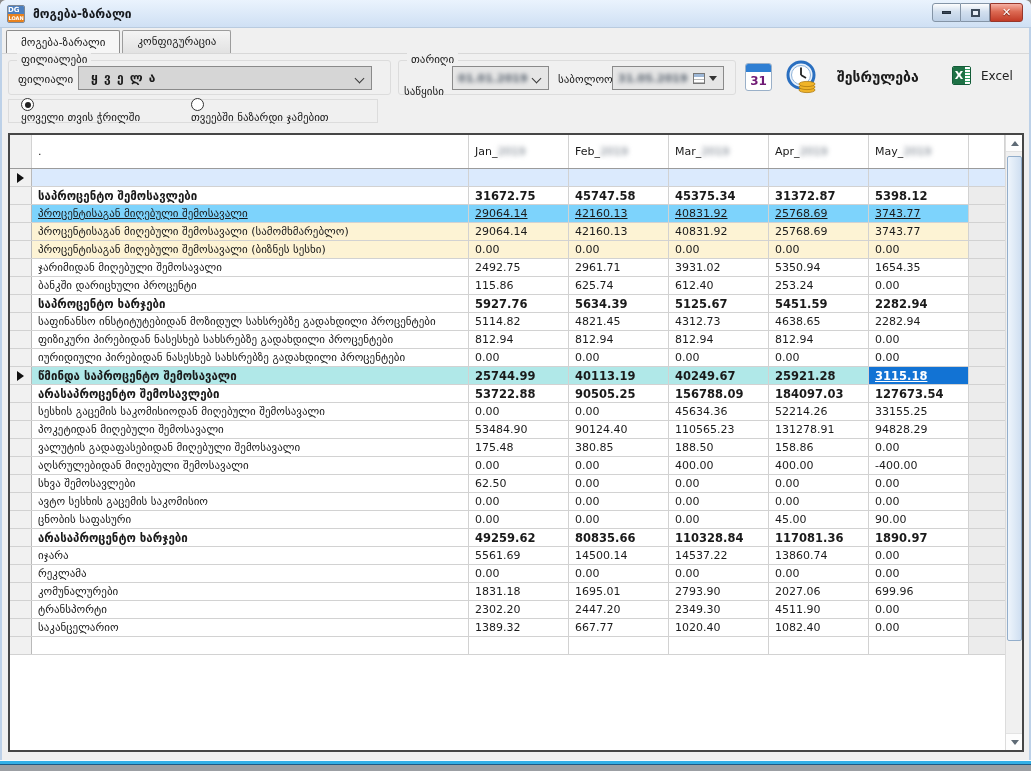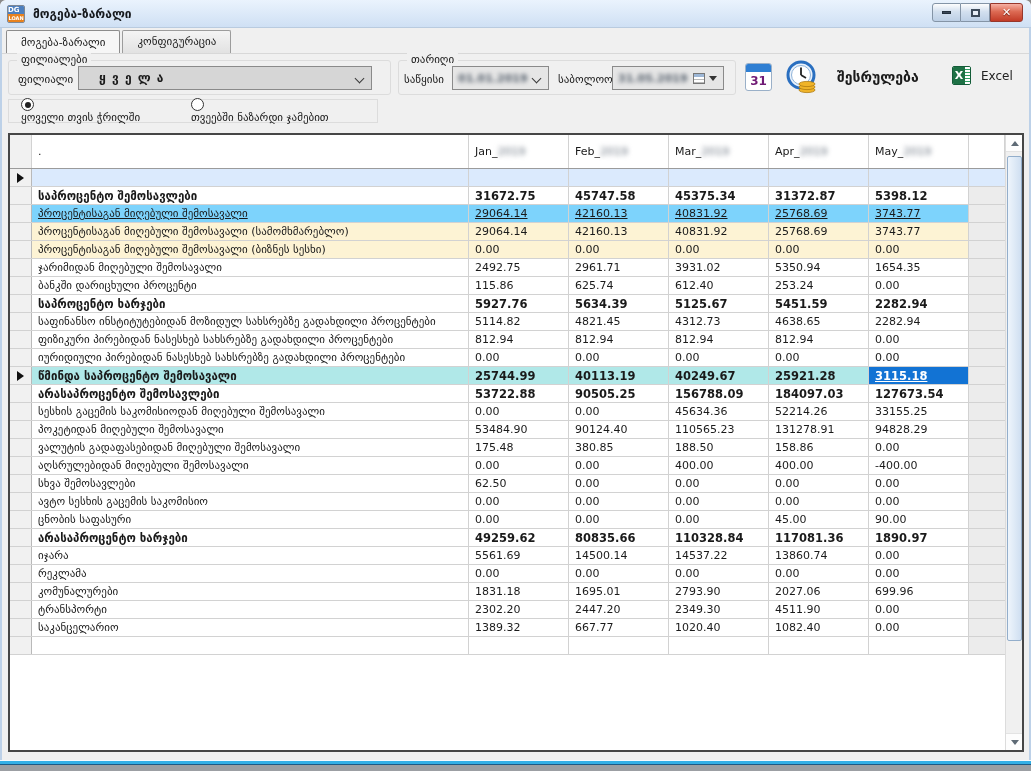--- a/index.html
+++ b/index.html
@@ -36,21 +36,21 @@
   .tab{font-size:11px;padding:4px 14px 5px 14px;border:1px solid #9c9c9c;border-bottom:none;
     background:linear-gradient(#f4f4f4,#e2e2e2);margin-right:2px;border-radius:2px 2px 0 0;}
   .tab.active{background:#f6f6f6;position:relative;top:1px;padding-top:5px;border-color:#8c8c8c;}
   .tabline{position:absolute;left:0;top:53px;width:1031px;height:1px;background:#d8d8d8;}
   
   .groupbox{position:absolute;border:1px solid #dcdcdc;border-radius:3px;}
   .groupbox .legend{position:absolute;top:-8px;left:8px;background:#f0f0f0;padding:0 4px;font-size:11px;}
   .flabel{font-size:11px;color:#1a1a1a;}
   .combo{
     position:absolute;border:1px solid #8a8a8a;background:#d6d6d6;
-    display:flex;align-items:center;padding:0 22px 0 20px;
+    display:flex;align-items:center;padding:0 22px 0 12px;
   }
   .combo.light{background:#e6e6e6;}
   .combo .val{font-size:12px;font-weight:bold;}
   .blurred{filter:blur(2.2px);color:#5a6470;font-size:11px;font-weight:bold;}
   .chev{position:absolute;right:8px;top:8px;width:7px;height:7px;border-right:1.6px solid #3a3a3a;border-bottom:1.6px solid #3a3a3a;transform:rotate(45deg);}
   .tri-down{width:0;height:0;border-left:4px solid transparent;border-right:4px solid transparent;border-top:5px solid #333;}
   .mini-cal{width:12px;height:11px;border:1px solid #777;background:
      linear-gradient(#9db7d6,#9db7d6) 0 0/12px 3px no-repeat,
      repeating-linear-gradient(#fff 0 2px,#b9b9b9 2px 3px);margin-right:4px;}
   .radio-box{position:absolute;border:1px solid #dcdcdc;display:flex;align-items:center;}
@@ -169,21 +169,21 @@
     </div>
     <div class="radio-item">
       <span class="radio"></span>
       <span>თვეებში ნაზარდი ჯამებით</span>
     </div>
   </div>
 
   <div class="groupbox" style="left:398px;top:60px;width:338px;height:35px;">
     <div class="legend">თარიღი</div>
   </div>
-  <div class="flabel" style="position:absolute;left:404px;top:73px;">საწყისი</div>
+  <div class="flabel" style="position:absolute;left:404px;top:85px;">საწყისი</div>
   <div class="combo light" style="left:452px;top:66px;width:97px;height:24px;padding-left:5px;">
     <span class="blurred">01.01.2019</span>
     <span class="chev"></span>
   </div>
   <div class="flabel" style="position:absolute;left:558px;top:73px;">საბოლოო</div>
   <div class="combo light" style="left:612px;top:66px;width:112px;height:24px;padding:0 6px 0 5px;justify-content:space-between;">
     <span class="blurred">31.05.2019</span>
     <span style="display:flex;align-items:center;">
       <span class="mini-cal"></span>
       <span class="tri-down"></span>

